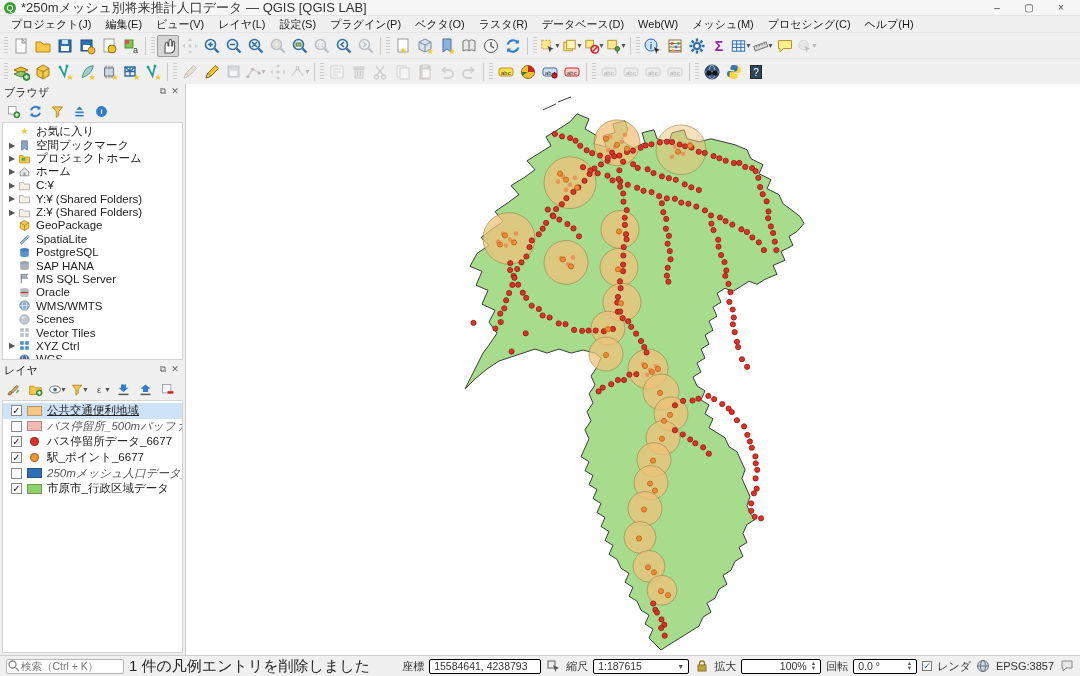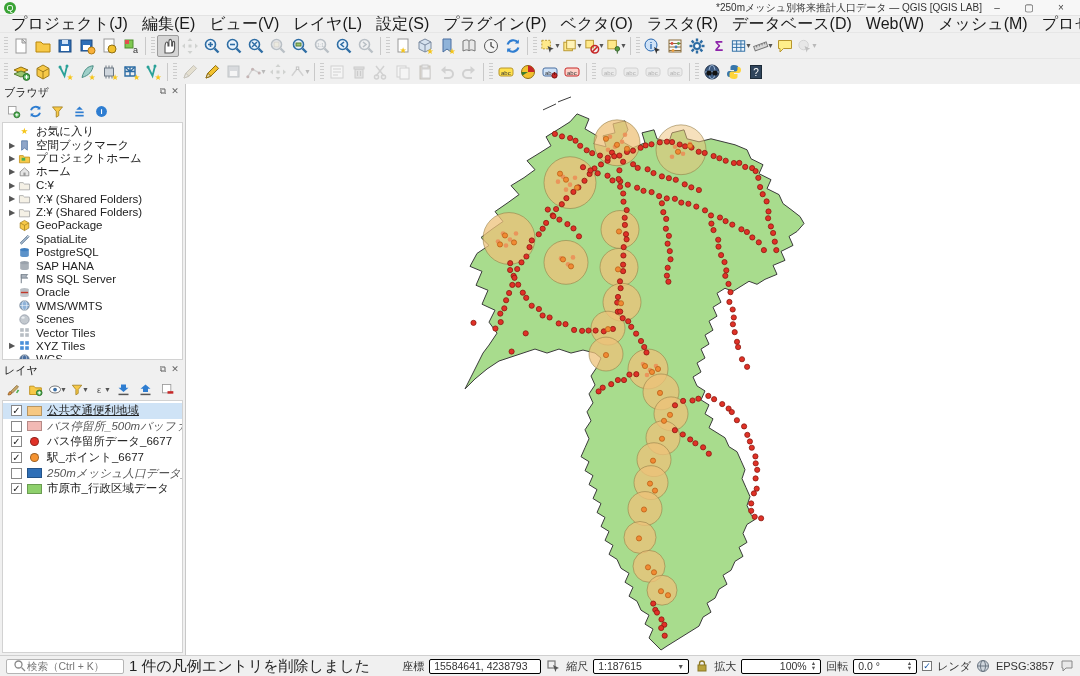--- a/index.html
+++ b/index.html
@@ -3,25 +3,25 @@
 <meta charset="utf-8">
 <style>
   * { margin:0; padding:0; box-sizing:border-box; }
   html,body { width:1080px; height:676px; overflow:hidden;
     font-family:"Liberation Sans", sans-serif; font-size:12px; color:#222;
     background:#f0f0f0; }
   .titlebar { height:16px; background:#f7f7f7; display:flex; align-items:center;
     padding:0 4px; border-bottom:1px solid #e3e3e3; }
   .titlebar .app-icon { width:12px; height:12px; border-radius:50%; background:#3aa335;
     color:#fff; font-size:9px; line-height:12px; text-align:center; margin-right:5px; }
-  .titlebar .title { font-size:10px; color:#333; flex:1; white-space:nowrap; overflow:hidden;text-align:right; }
+  .titlebar .title { font-size:13px; color:#333; flex:1; white-space:nowrap; overflow:hidden; }
   .winbtns { display:flex; gap:2px; }
   .winbtn { width:30px; height:14px; text-align:center; font-size:10px; line-height:13px; color:#444; }
   .menubar { height:16px; background:#f0f0f0; display:flex; align-items:center; padding-left:4px; }
-  .menu-item { padding:1px 7px; font-size:16px; color:#1a1a1a; white-space:nowrap; }
+  .menu-item { padding:1px 7px; font-size:11px; color:#1a1a1a; white-space:nowrap; }
   .toolbar { height:26px; background:#f0f0f0; display:flex; align-items:center; padding-left:2px;
     border-top:1px solid #e6e6e6; }
   .tbi { width:22px; height:22px; display:inline-flex; align-items:center; justify-content:center;
     border-radius:2px; position:relative; flex:none; }
   .tbi svg { width:18px; height:18px; }
   .tbi.off { opacity:.35; filter:grayscale(70%); }
   .tbi.on { background:#d5d5d5; border:1px solid #9c9c9c; }
   .tbi .dd { font-size:7px; color:#555; margin-left:-2px; }
   .tbsep { width:1px; height:18px; background:#c9c9c9; margin:0 3px; flex:none; }
   .tbhandle { width:4px; height:18px; margin:0 2px; flex:none;
@@ -52,21 +52,21 @@
   .cb { width:11px; height:11px; border:1px solid #888; background:#fff; flex:none;
     margin-right:5px; font-size:10px; line-height:10px; text-align:center; color:#222; }
   .swatch-rect { width:15px; height:10px; flex:none; margin-right:5px; border:1px solid rgba(0,0,0,.25); }
   .swatch-circle { width:9px; height:9px; border-radius:50%; flex:none; margin:0 8px 0 3px;
     border:1px solid rgba(0,0,0,.35); }
   .mapcanvas { flex:1; background:#fff; position:relative; }
   .mapcanvas svg { position:absolute; inset:0; width:100%; height:100%; }
   .statusbar { height:21px; background:#f0f0f0; border-top:1px solid #cfcfcf;
     display:flex; align-items:center; padding:0 6px; gap:5px; font-size:11px; color:#333; }
   .search-box { width:118px; height:15px; border:1px solid #b5b5b5; background:#fff;
-    display:flex; align-items:center; padding:0 6px; border-radius:2px; }
+    display:flex; align-items:center; padding:0 0; border-radius:2px; }
   .search-box input { border:none; outline:none; width:100%; font-size:10.5px;
     font-family:"Liberation Sans",sans-serif; color:#888; background:transparent; }
   .status-msg { flex:1; font-size:15px; color:#222; white-space:nowrap; overflow:hidden; }
   .sfield { height:15px; border:1px solid #000000; background:#fff; display:flex;
     align-items:center; padding:0 4px; font-size:10.5px; border-radius:2px; white-space:nowrap; }
   .sfield .spin { display:flex; flex-direction:column; font-size:5.5px; line-height:5px;
     color:#555; margin-left:4px; }
   .sfield .ddv { font-size:7px; color:#555; margin-left:5px; }
   .slabel { font-size:11px; white-space:nowrap; }
   .sicon { width:15px; height:15px; display:inline-flex; align-items:center; justify-content:center; }
@@ -788,21 +788,21 @@
           <div class="tree-item">
             <span class="tree-arrow">▶</span>
             <span class="tree-ico"><svg viewBox="0 0 18 18">
                 <g fill="#4a90d9">
                   <rect x="3" y="3" width="5" height="5"></rect>
                   <rect x="10" y="3" width="5" height="5"></rect>
                   <rect x="3" y="10" width="5" height="5"></rect>
                   <rect x="10" y="10" width="5" height="5"></rect>
                 </g>
               </svg></span>
-            <span class="lbl">XYZ Tiles</span>
+            <span class="lbl">XYZ Ctrl</span>
           </div>
           <div class="tree-item">
             <span class="tree-arrow"></span>
             <span class="tree-ico"><svg viewBox="0 0 18 18">
                 <circle cx="9" cy="9" r="6.5" fill="#4a6fa0" stroke="#5a6b7c"></circle>
                 <ellipse cx="9" cy="9" rx="3" ry="6.5" fill="none" stroke="#ffffff" opacity=".7"></ellipse>
                 <line x1="2.5" y1="9" x2="15.5" y2="9" stroke="#fff" opacity=".7"></line>
               </svg></span>
             <span class="lbl">WCS</span>
           </div>

